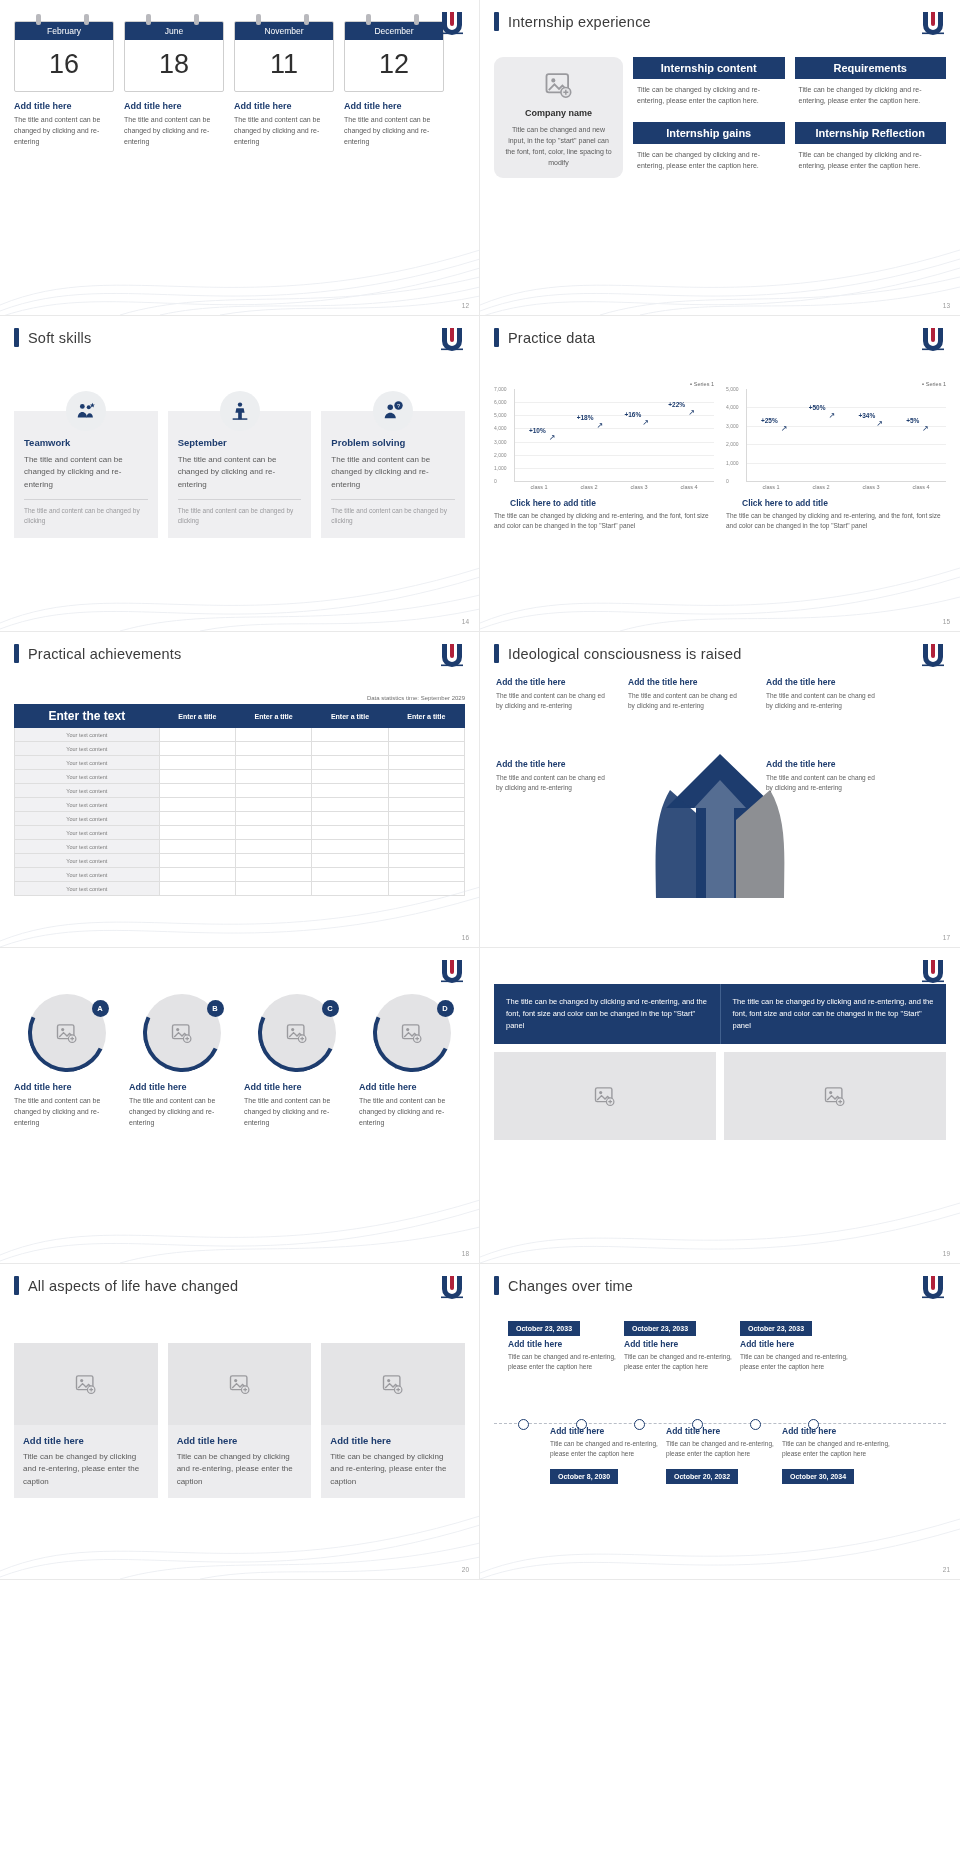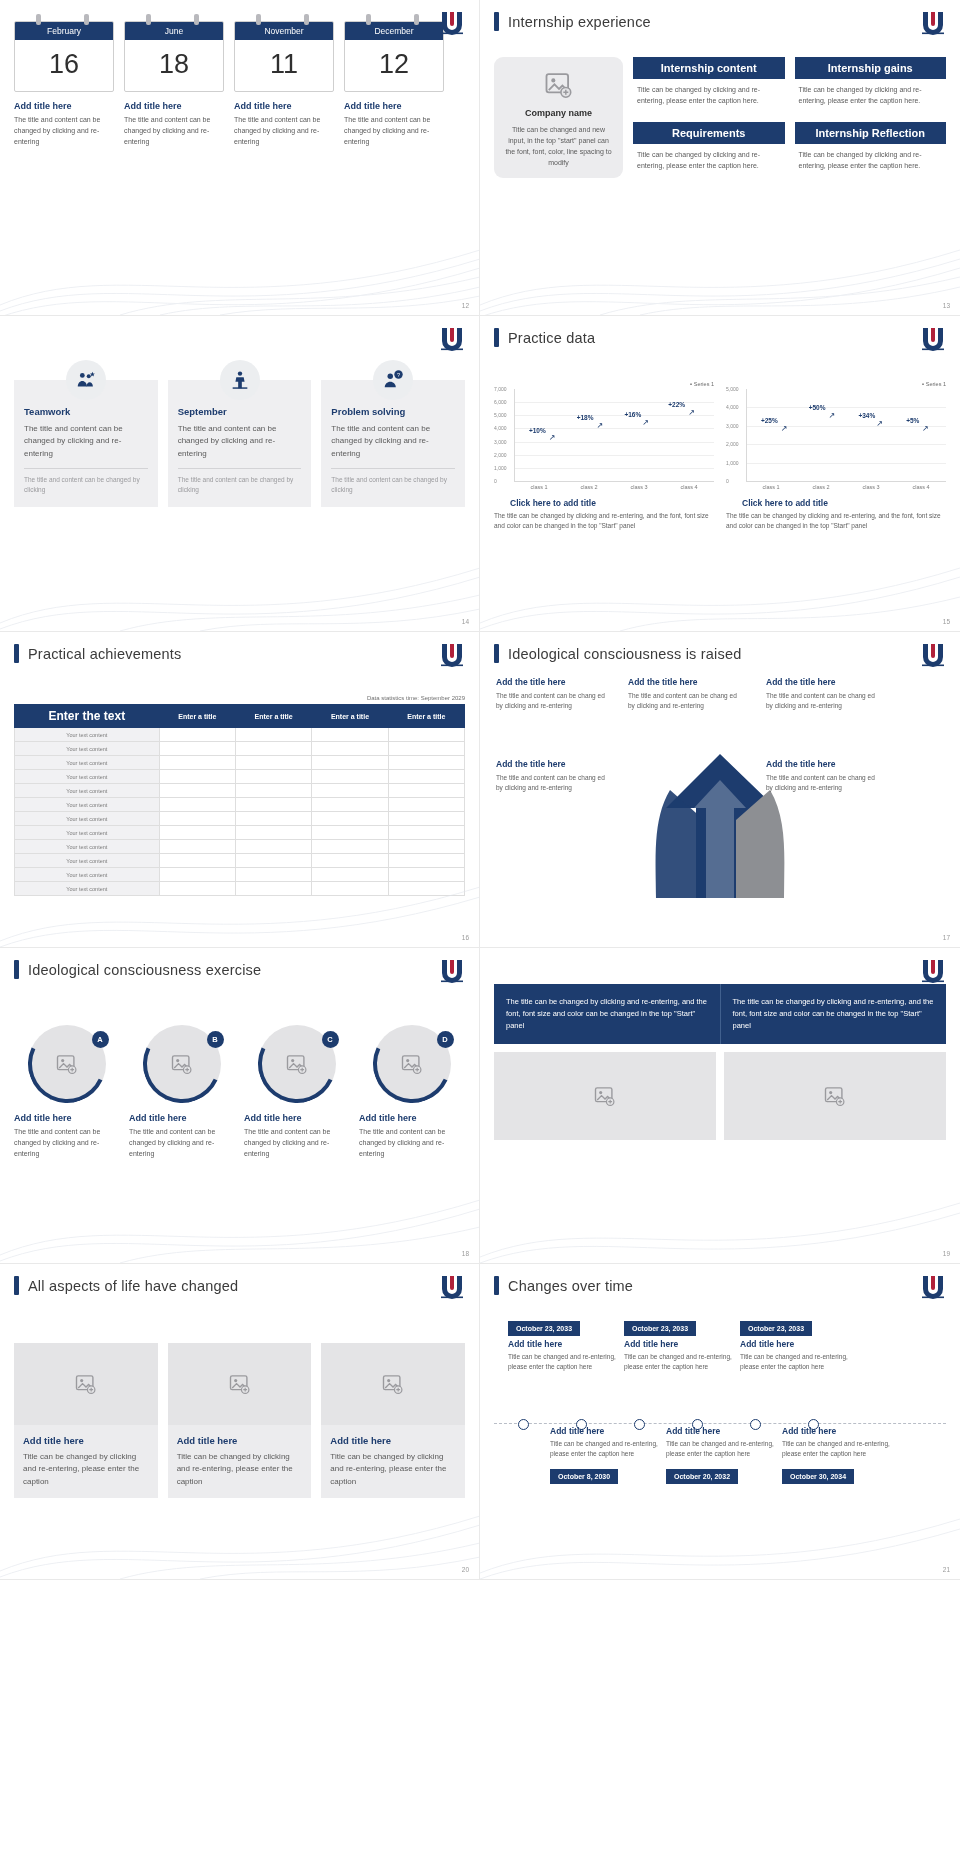--- a/index.html
+++ b/index.html
@@ -213,25 +213,25 @@
         </div>
         <div style="text-align:center;font-size:9px;font-weight:bold;color:#2f2f2f;margin-bottom:7px">Company name</div>
         <div class="t7" style="text-align:center">Title can be changed and new input, in the top "start" panel can the font, font, color, line spacing to modify</div>
       </div>
       <div class="itabs">
         <div class="itab">
           <div class="head">Internship content</div>
           <div class="body t7">Title can be changed by clicking and re-entering, please enter the caption here.</div>
         </div>
         <div class="itab">
+          <div class="head">Requirements</div>
+          <div class="body t7">Title can be changed by clicking and re-entering, please enter the caption here.</div>
+        </div>
+        <div class="itab">
           <div class="head">Internship gains</div>
-          <div class="body t7">Title can be changed by clicking and re-entering, please enter the caption here.</div>
-        </div>
-        <div class="itab">
-          <div class="head">Requirements</div>
           <div class="body t7">Title can be changed by clicking and re-entering, please enter the caption here.</div>
         </div>
         <div class="itab">
           <div class="head">Internship Reflection</div>
           <div class="body t7">Title can be changed by clicking and re-entering, please enter the caption here.</div>
         </div>
       </div>
     </div>
     <svg class="wave" viewBox="0 0 480 120" preserveAspectRatio="none">
       <g fill="none" stroke="#dfe3ea" stroke-width="1">
@@ -239,20 +239,24 @@
           <path d="M0 116 C120 70 240 138 480 64"></path>
         <path d="M0 122 C120 80 240 146 480 73"></path>
           <path d="M120 120 C220 90 320 120 480 82"></path>
         <path d="M160 120 C250 100 340 125 480 92"></path>
       </g>
     </svg>
     <div class="pgnum">13</div>
   </div>
 
   <div class="slide">
+    <div class="hdr">
+      <div class="bar"></div>
+      <h2>Soft skills</h2>
+    </div>
     <svg class="logo">
         <use href="#ico-logo"></use>
       </svg>
 
     <div class="skills" style="margin-top:56px">
       <div class="skill">
         <div class="skillicon">
           <svg width="22" height="22" viewBox="0 0 24 24">
               <circle cx="8" cy="7" r="2.6" fill="#1d3c6e"></circle>
               <circle cx="15" cy="8" r="2.2" fill="#1d3c6e"></circle>
@@ -586,24 +590,20 @@
       </div>
       <div class="ib" style="left:286px;top:96px">
         <h4>Add the title here</h4>
         <div class="tiny">The title and content can be chang ed by clicking and re-entering</div>
       </div>
     </div>
     <div class="pgnum">17</div>
   </div>
 
   <div class="slide">
-    <div class="hdr">
-      <div class="bar"></div>
-      <h2>Ideological consciousness exercise</h2>
-    </div>
     <svg class="logo">
         <use href="#ico-logo"></use>
       </svg>
 
     <div class="circ" style="margin-top:24px">
       <div class="citem">
         <div class="cwrap">
           <div class="cbg"></div>
             <div class="cring"></div>
           <div style="position:absolute;inset:0;display:flex;align-items:center;justify-content:center">

